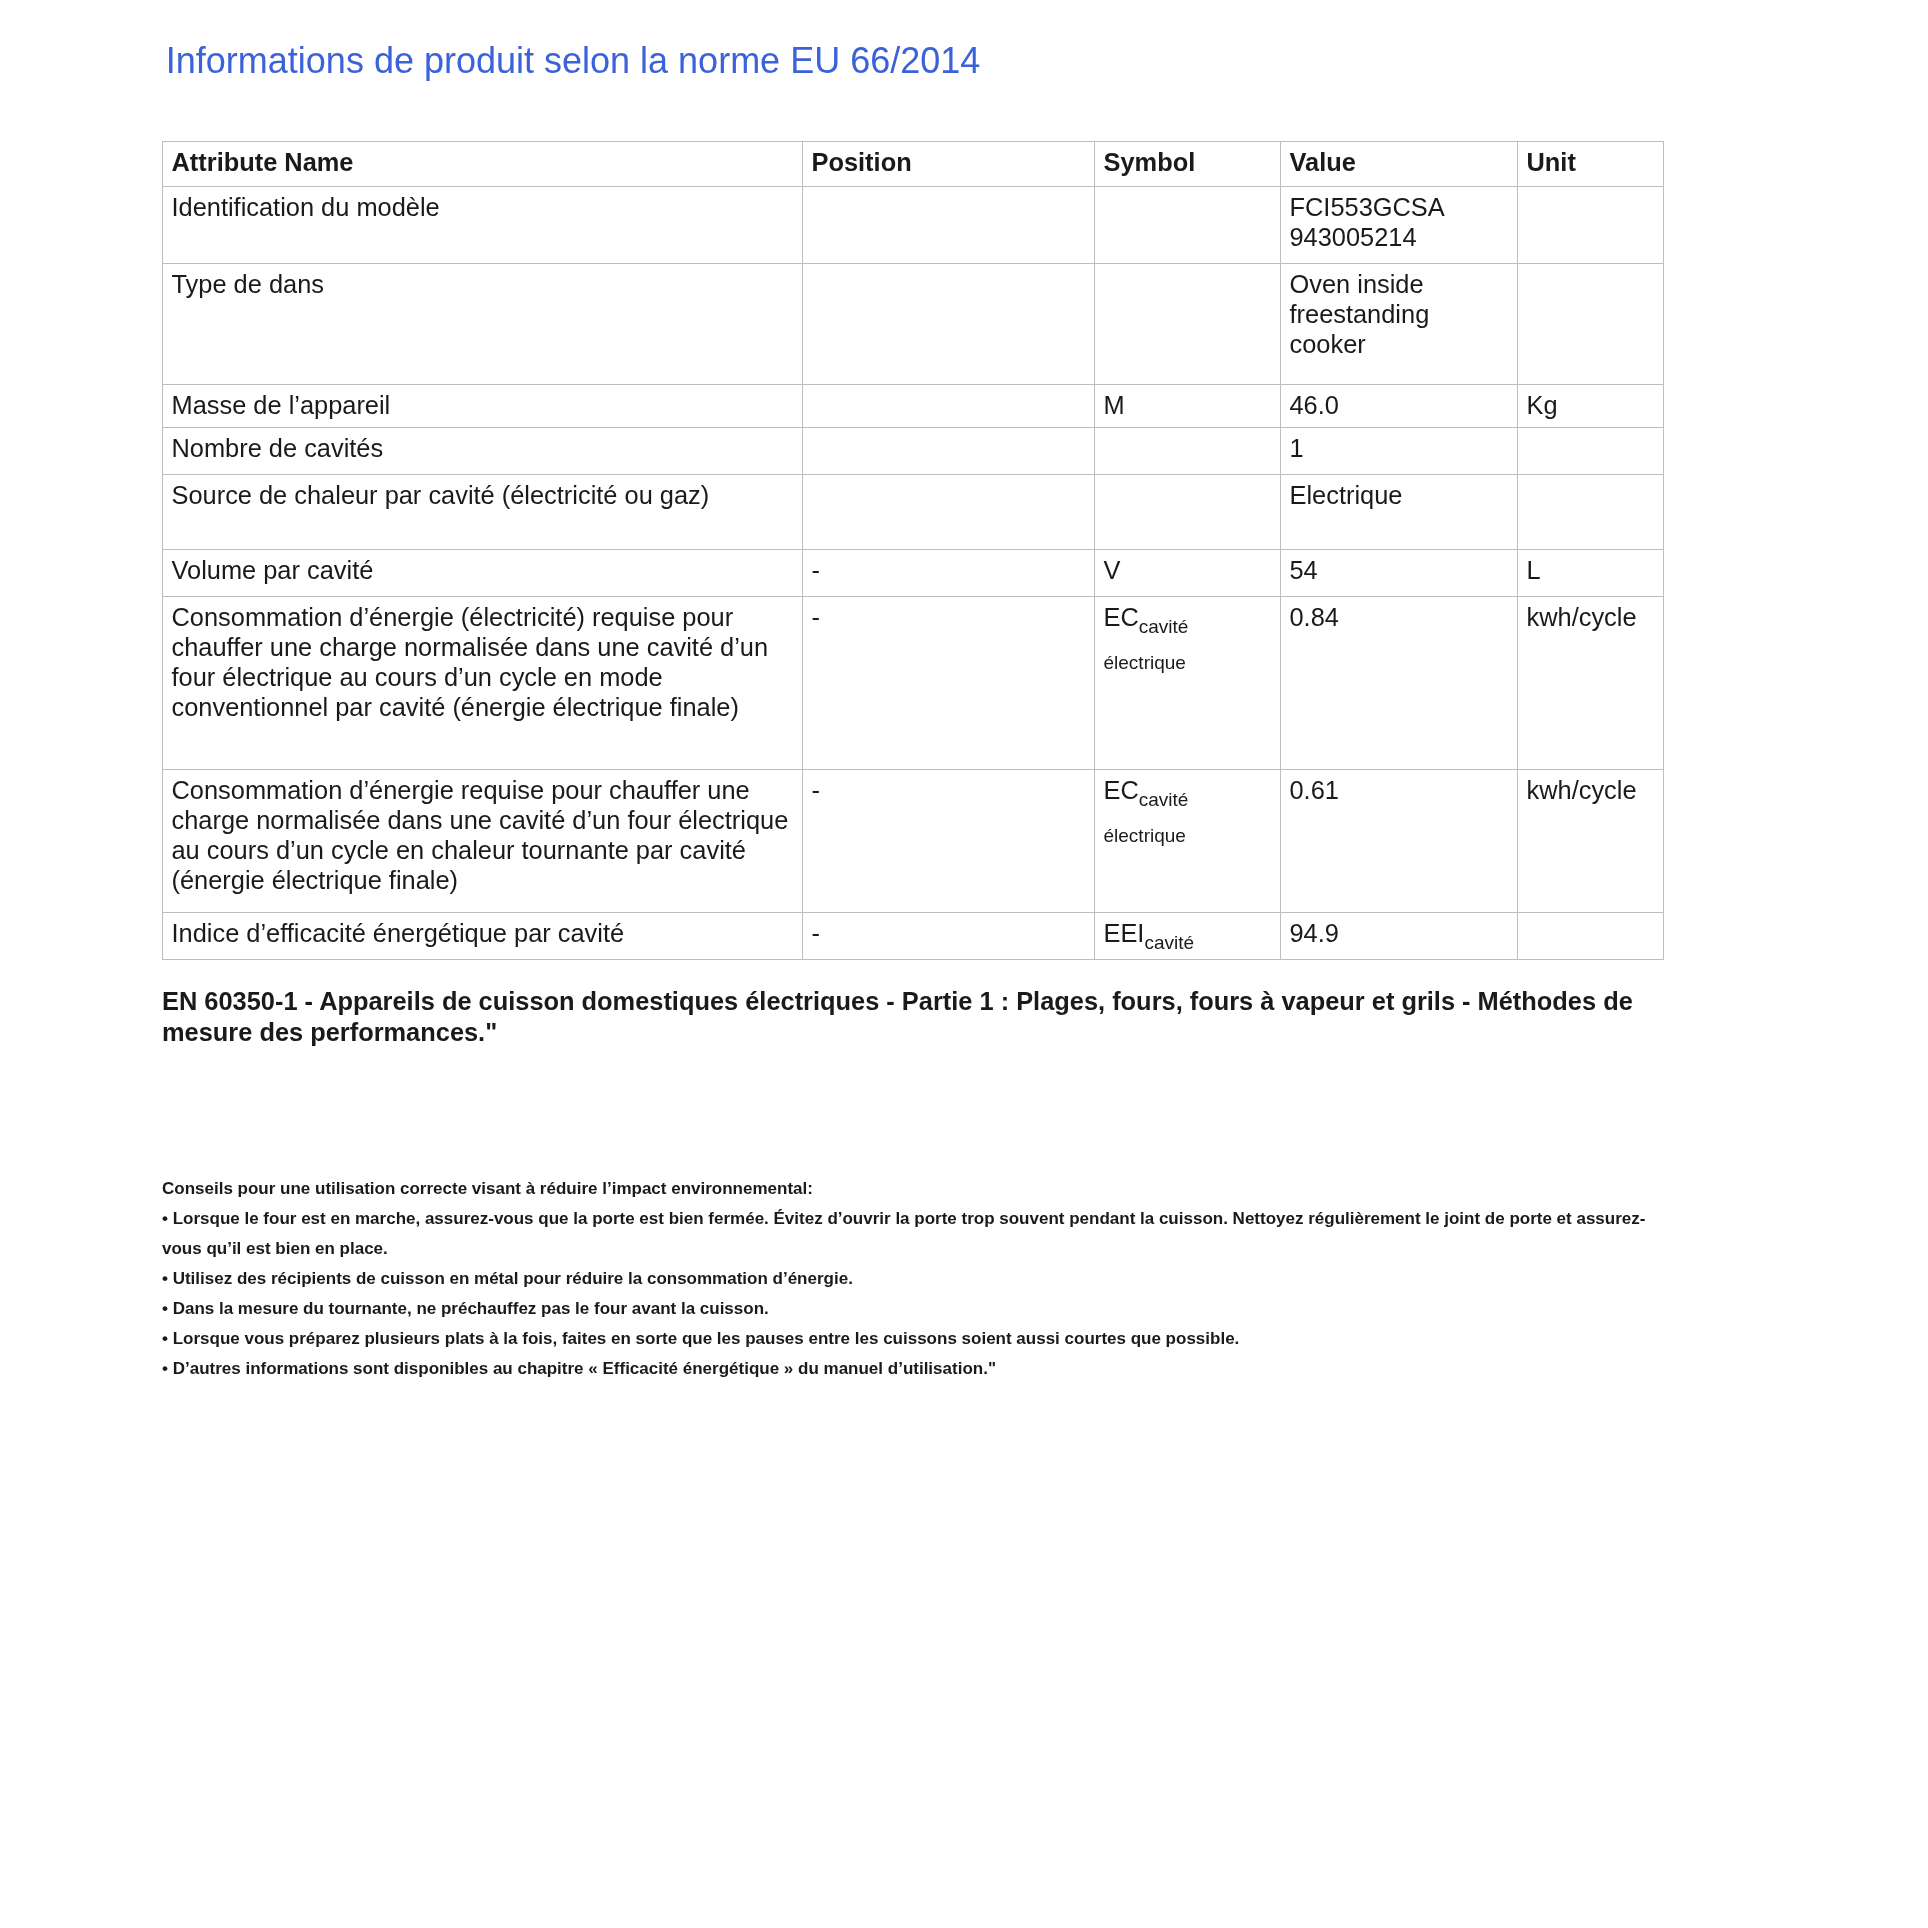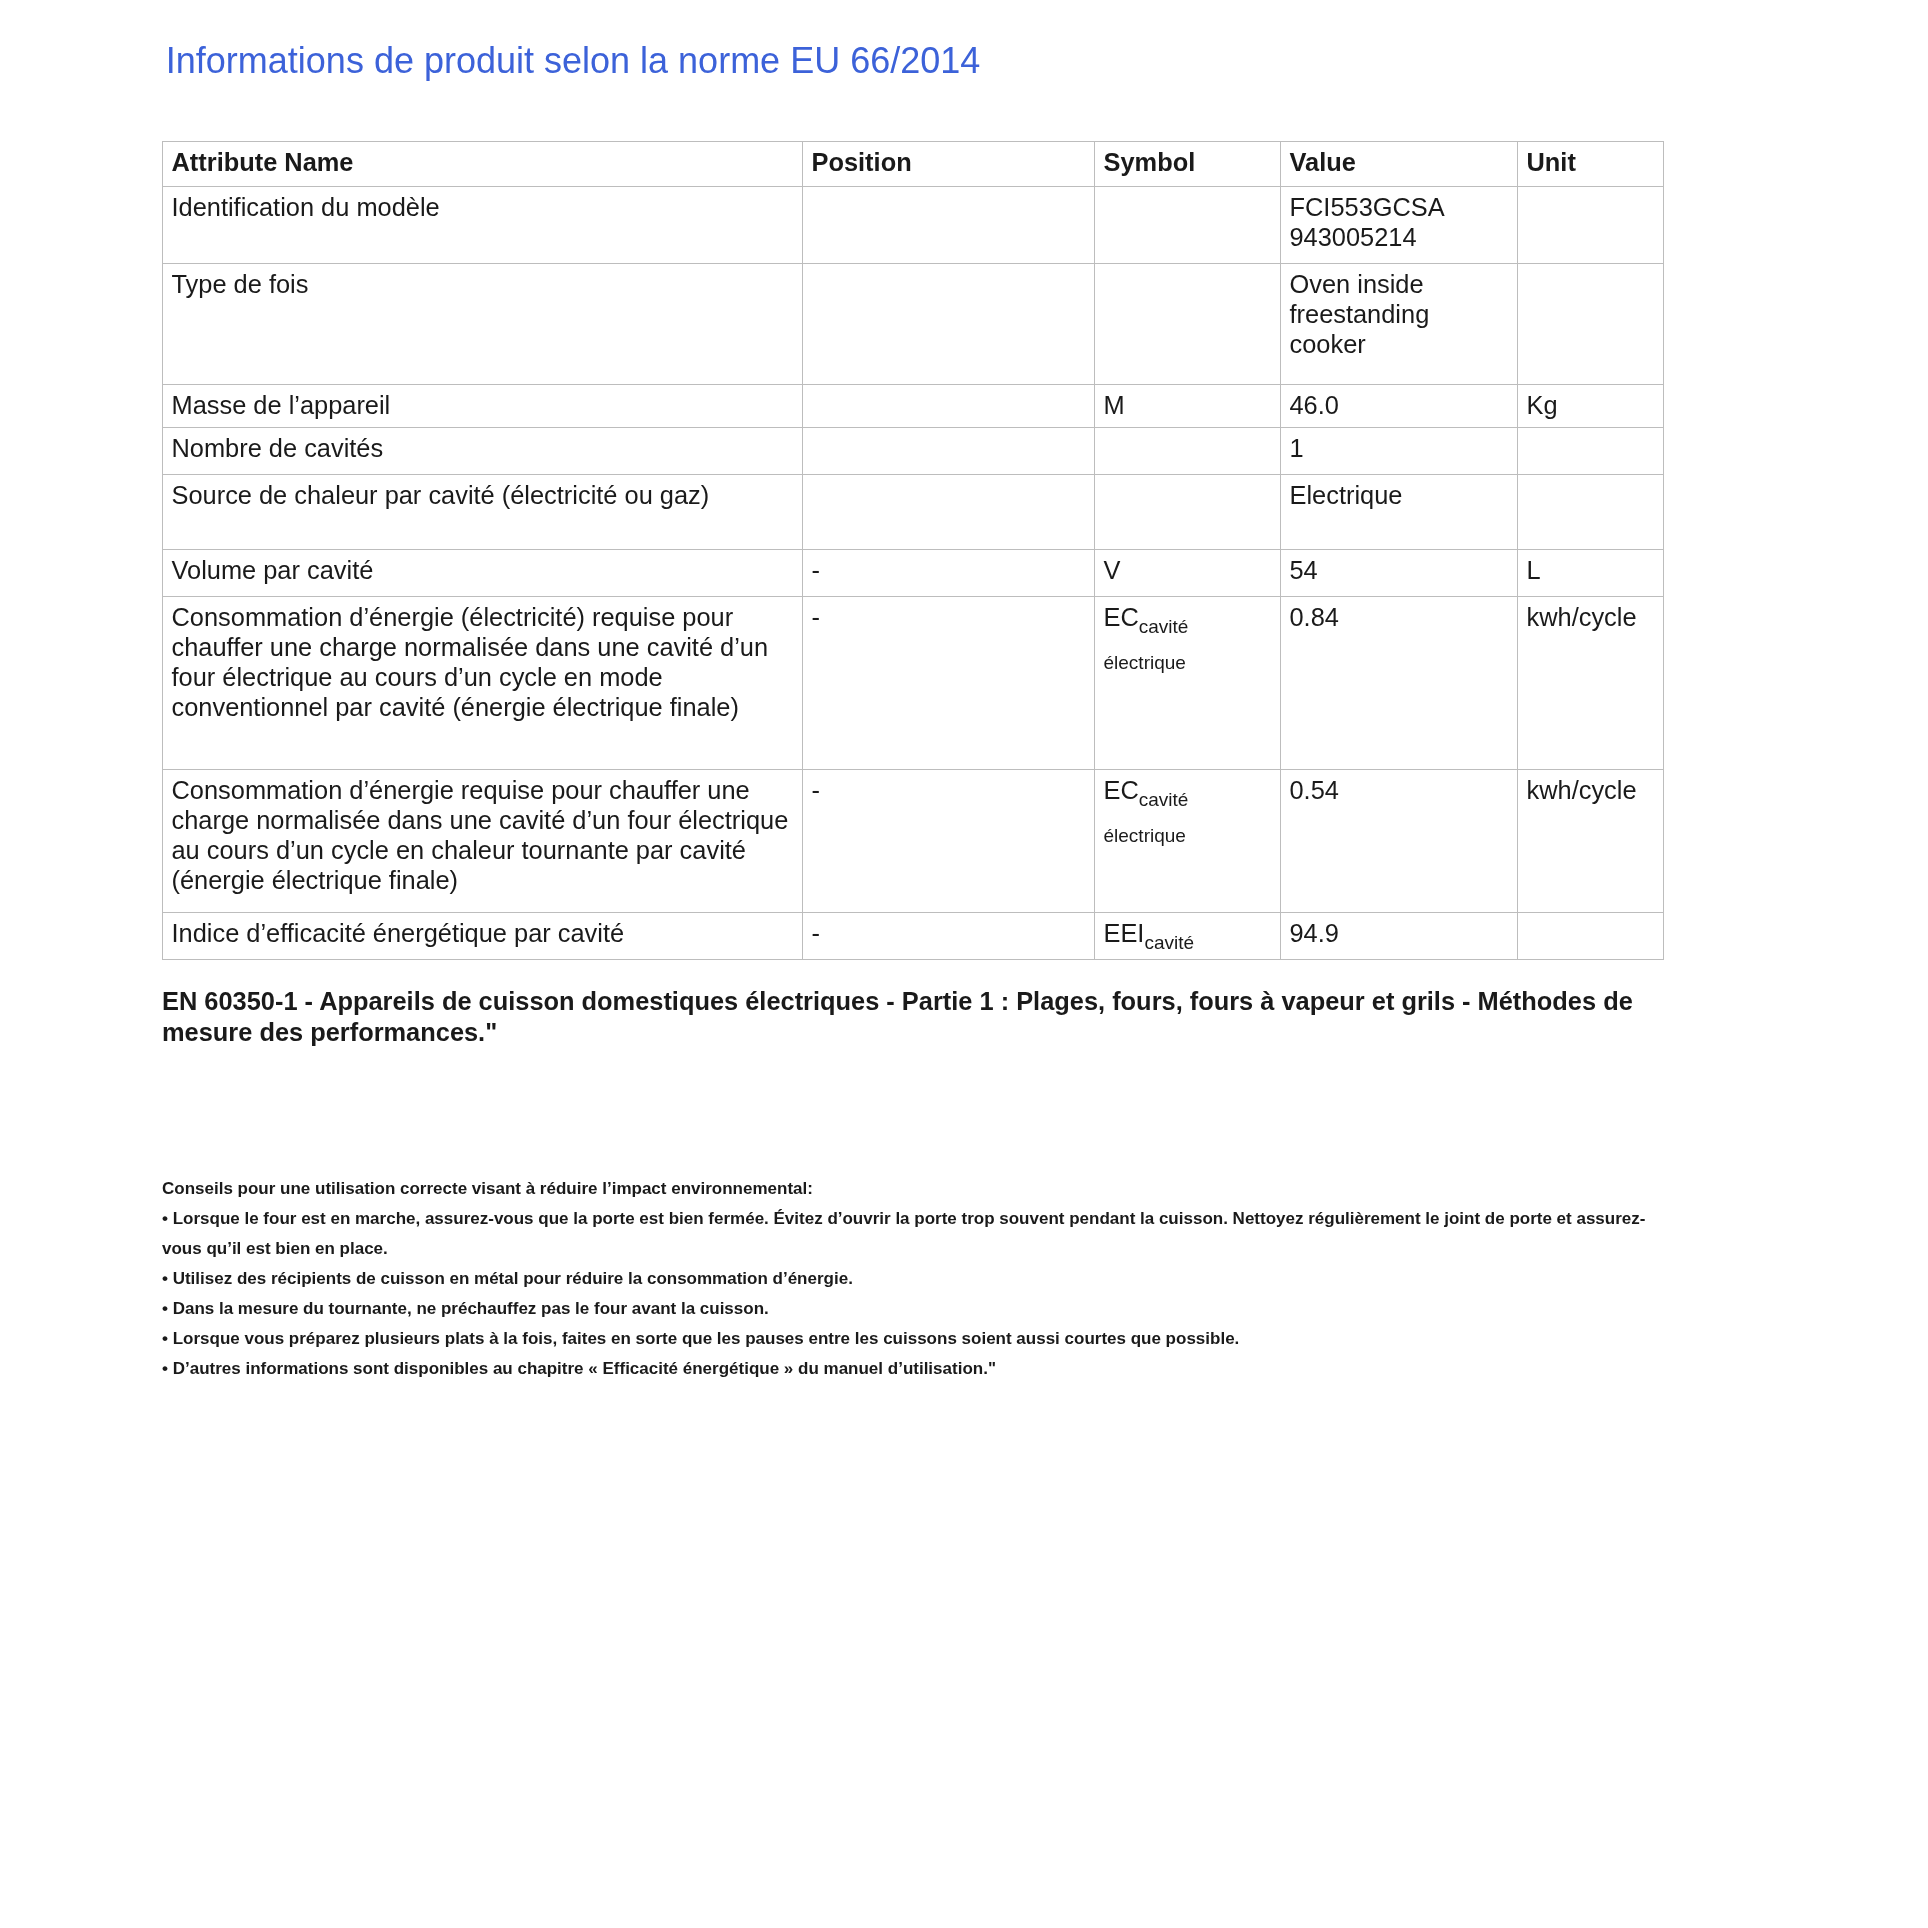--- a/index.html
+++ b/index.html
@@ -112,21 +112,21 @@
     <tbody>
         <tr>
           <td>Identification du modèle</td>
           <td></td>
           <td></td>
           <td class="value-cell">FCI553GCSA
 943005214</td>
           <td></td>
         </tr>
         <tr>
-          <td>Type de fois</td>
+          <td>Type de dans</td>
           <td></td>
           <td></td>
           <td class="value-cell">Oven inside
 freestanding
 cooker</td>
           <td></td>
         </tr>
         <tr>
           <td>Masse de l’appareil</td>
           <td></td>
@@ -161,21 +161,21 @@
           <td><span>EC</span><span class="sym-sub">cavité
 électrique</span></td>
           <td class="value-cell">0.84</td>
           <td>kwh/cycle</td>
         </tr>
         <tr>
           <td>Consommation d’énergie requise pour chauffer une charge normalisée dans une cavité d’un four électrique au cours d’un cycle en chaleur tournante par cavité (énergie électrique finale)</td>
           <td>-</td>
           <td><span>EC</span><span class="sym-sub">cavité
 électrique</span></td>
-          <td class="value-cell">0.54</td>
+          <td class="value-cell">0.61</td>
           <td>kwh/cycle</td>
         </tr>
         <tr>
           <td>Indice d’efficacité énergétique par cavité</td>
           <td>-</td>
           <td><span>EEI</span><span class="sym-sub">cavité</span></td>
           <td class="value-cell">94.9</td>
           <td></td>
         </tr>
       </tbody>

